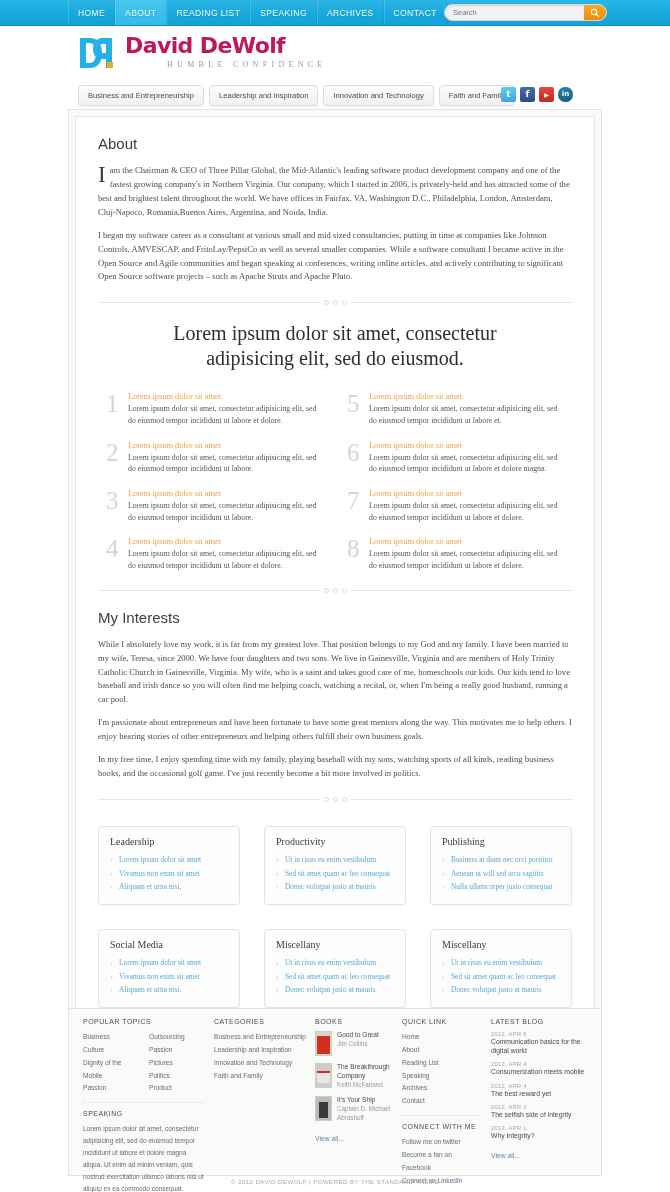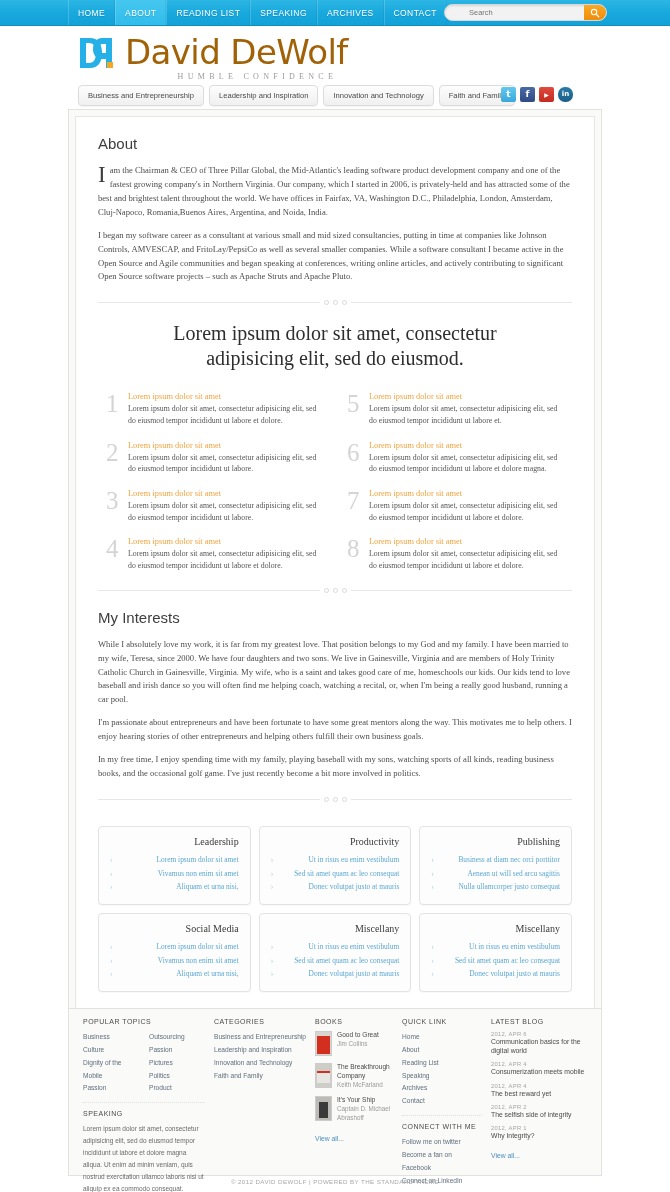--- a/index.html
+++ b/index.html
@@ -40,21 +40,21 @@
     width: 163px; height: 17px;
     background: #f2f2f2;
     border-radius: 9px;
     border: 1px solid #d8d8d8;
     display: flex; align-items: center;
     overflow: hidden;
     box-shadow: inset 0 1px 2px rgba(0,0,0,0.12);
   }
   .searchwrap input {
     flex: 1; border: none; outline: none; background: transparent;
-    font-size: 7.5px; color: #9a9a9a; padding-left: 24px;
+    font-size: 7.5px; color: #9a9a9a; padding-left: 8px;
     font-family: "Liberation Sans", sans-serif;
   }
   .searchbtn {
     width: 22px; height: 100%;
     background: linear-gradient(to bottom, #f9a825 0%, #f08c0c 100%);
     display: flex; align-items: center; justify-content: center;
     cursor: pointer;
   }
 
   
@@ -65,21 +65,21 @@
   }
   .logo {
     position: absolute; left: 78px; top: 9px;
     display: flex; align-items: flex-start;
   }
   .logo-mark {
     width: 40px; height: 34px; position: relative; margin-right: 7px; margin-top: 1px;
   }
   .logo-text-block { display: flex; flex-direction: column; }
   .logo-name {
-    font-size: 34px; font-weight: normal; color: #a16207;
+    font-size: 22px; font-weight: bold; color: #be185d;
     line-height: 1; letter-spacing: -0.6px;
     font-family: "DejaVu Sans", sans-serif;
   }
   .logo-tag {
     font-size: 8px; color: #9a9a9a; letter-spacing: 4.3px;
     margin-top: 3px; text-align: center; padding-left: 42px;
     font-family: Liberation Serif, serif;
   }
 
   
@@ -179,21 +179,21 @@
     font-size: 8.4px; color: #f2a33c; margin-bottom: 2px;
   }
   .numitem .d {
     font-family: "Liberation Serif", serif;
     font-size: 7.8px; line-height: 1.5; color: #555;
   }
 
   
   .postsrow {
     display: grid; grid-template-columns: repeat(3, 1fr);
-    gap: 8px; margin-top: 24px; text-align: right;
+    gap: 24px; margin-top: 24px;
   }
   .postbox {
     background: #fdfdfd;
     border: 1px solid #e3e3e3;
     border-radius: 4px;
     padding: 9px 11px 10px 11px;
     box-shadow: 0 1px 1px rgba(0,0,0,0.03);
   }
   .postbox h3 {
     font-family: "Liberation Serif", serif;

